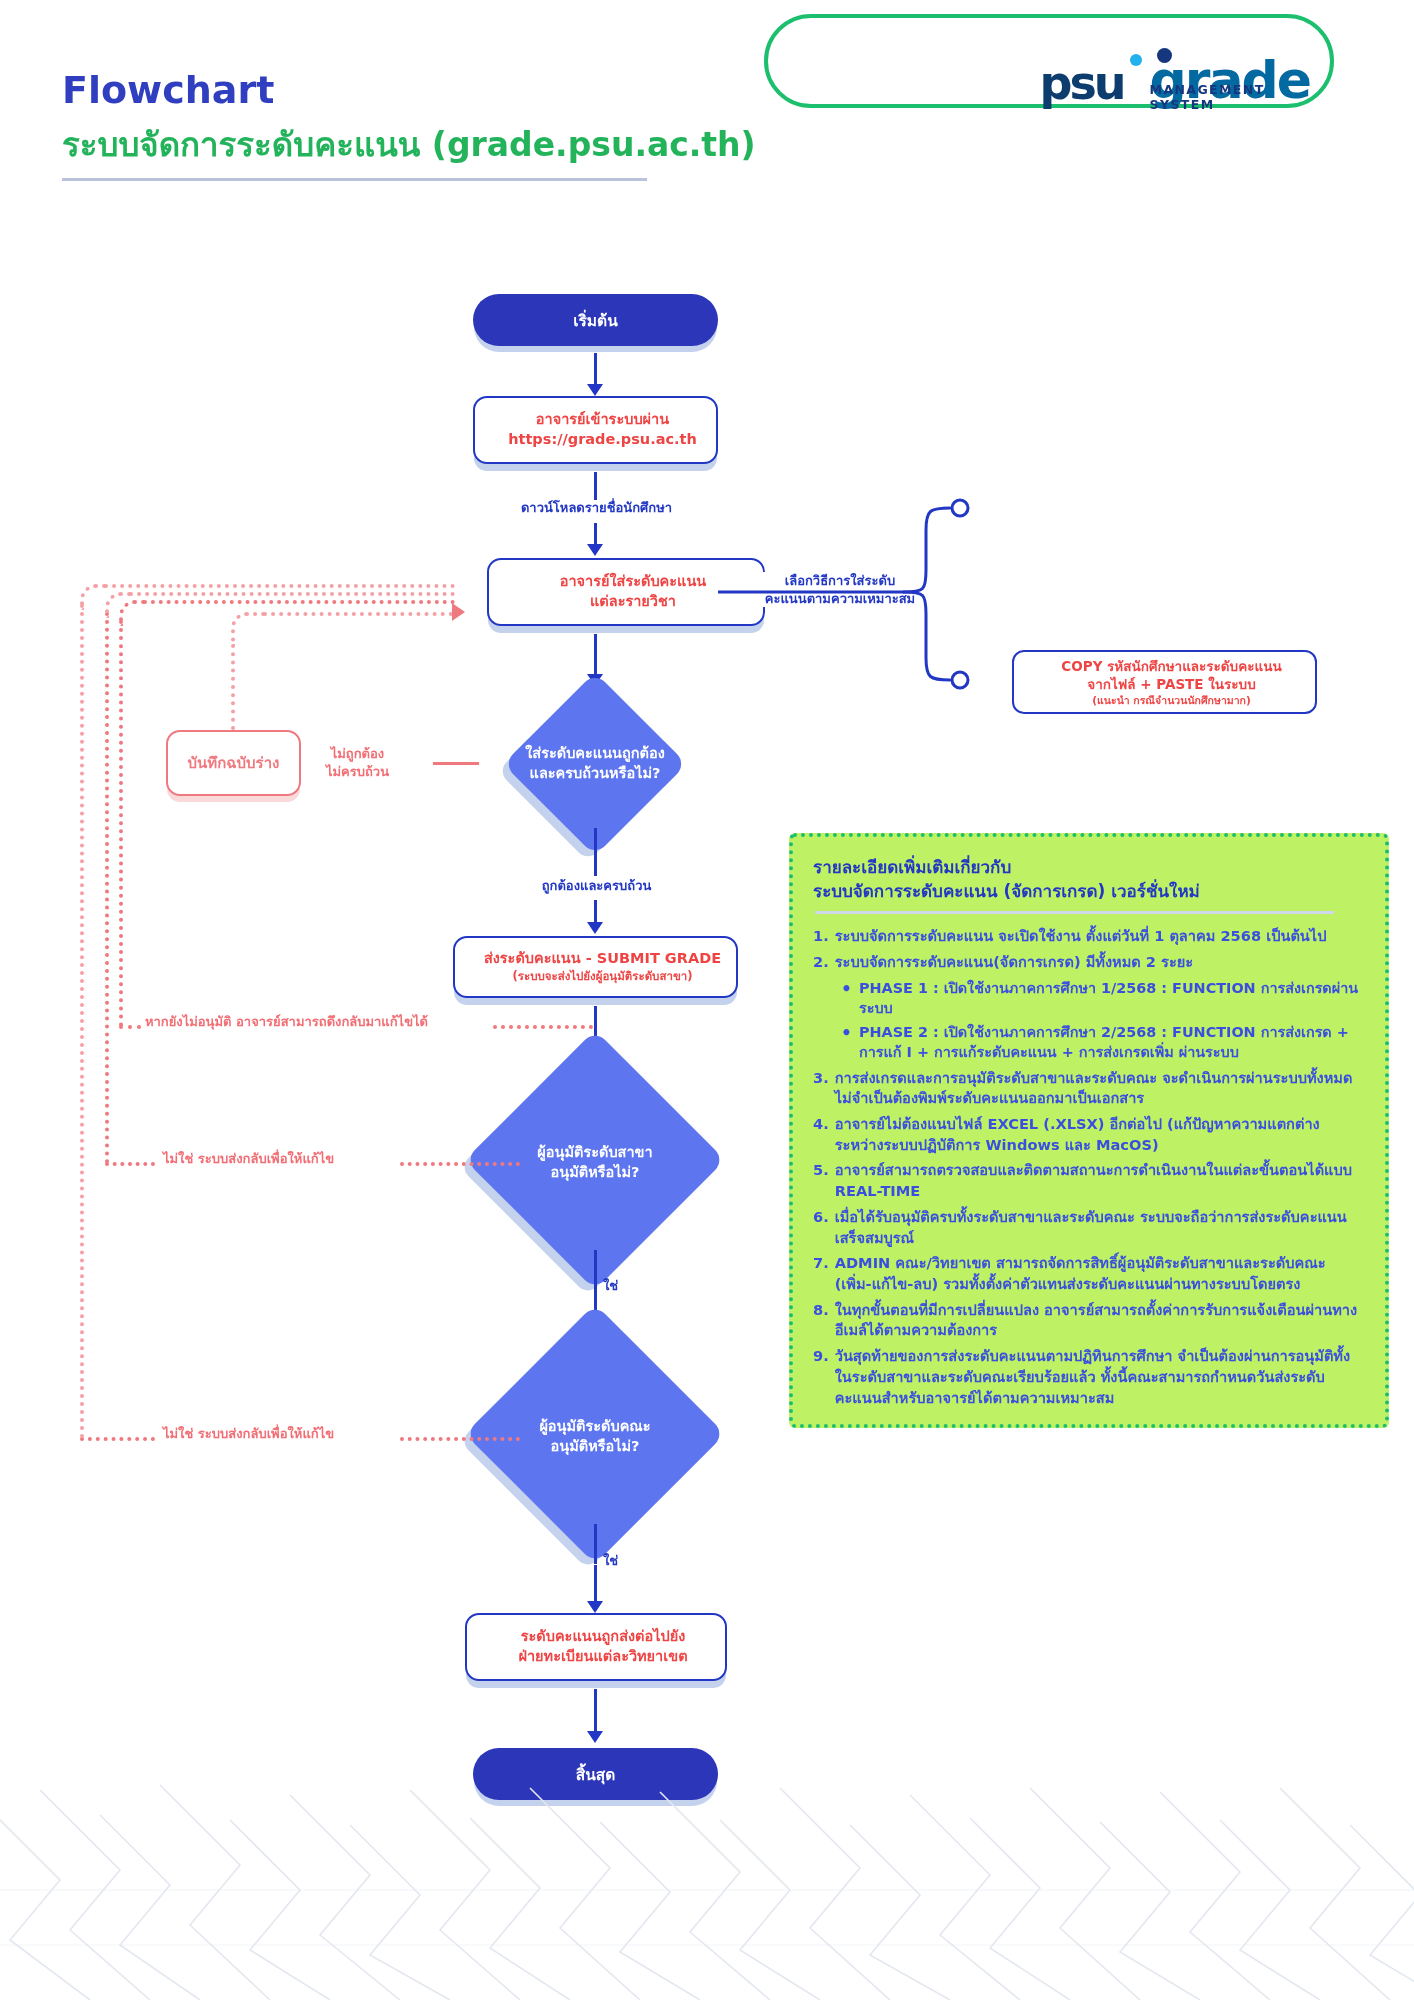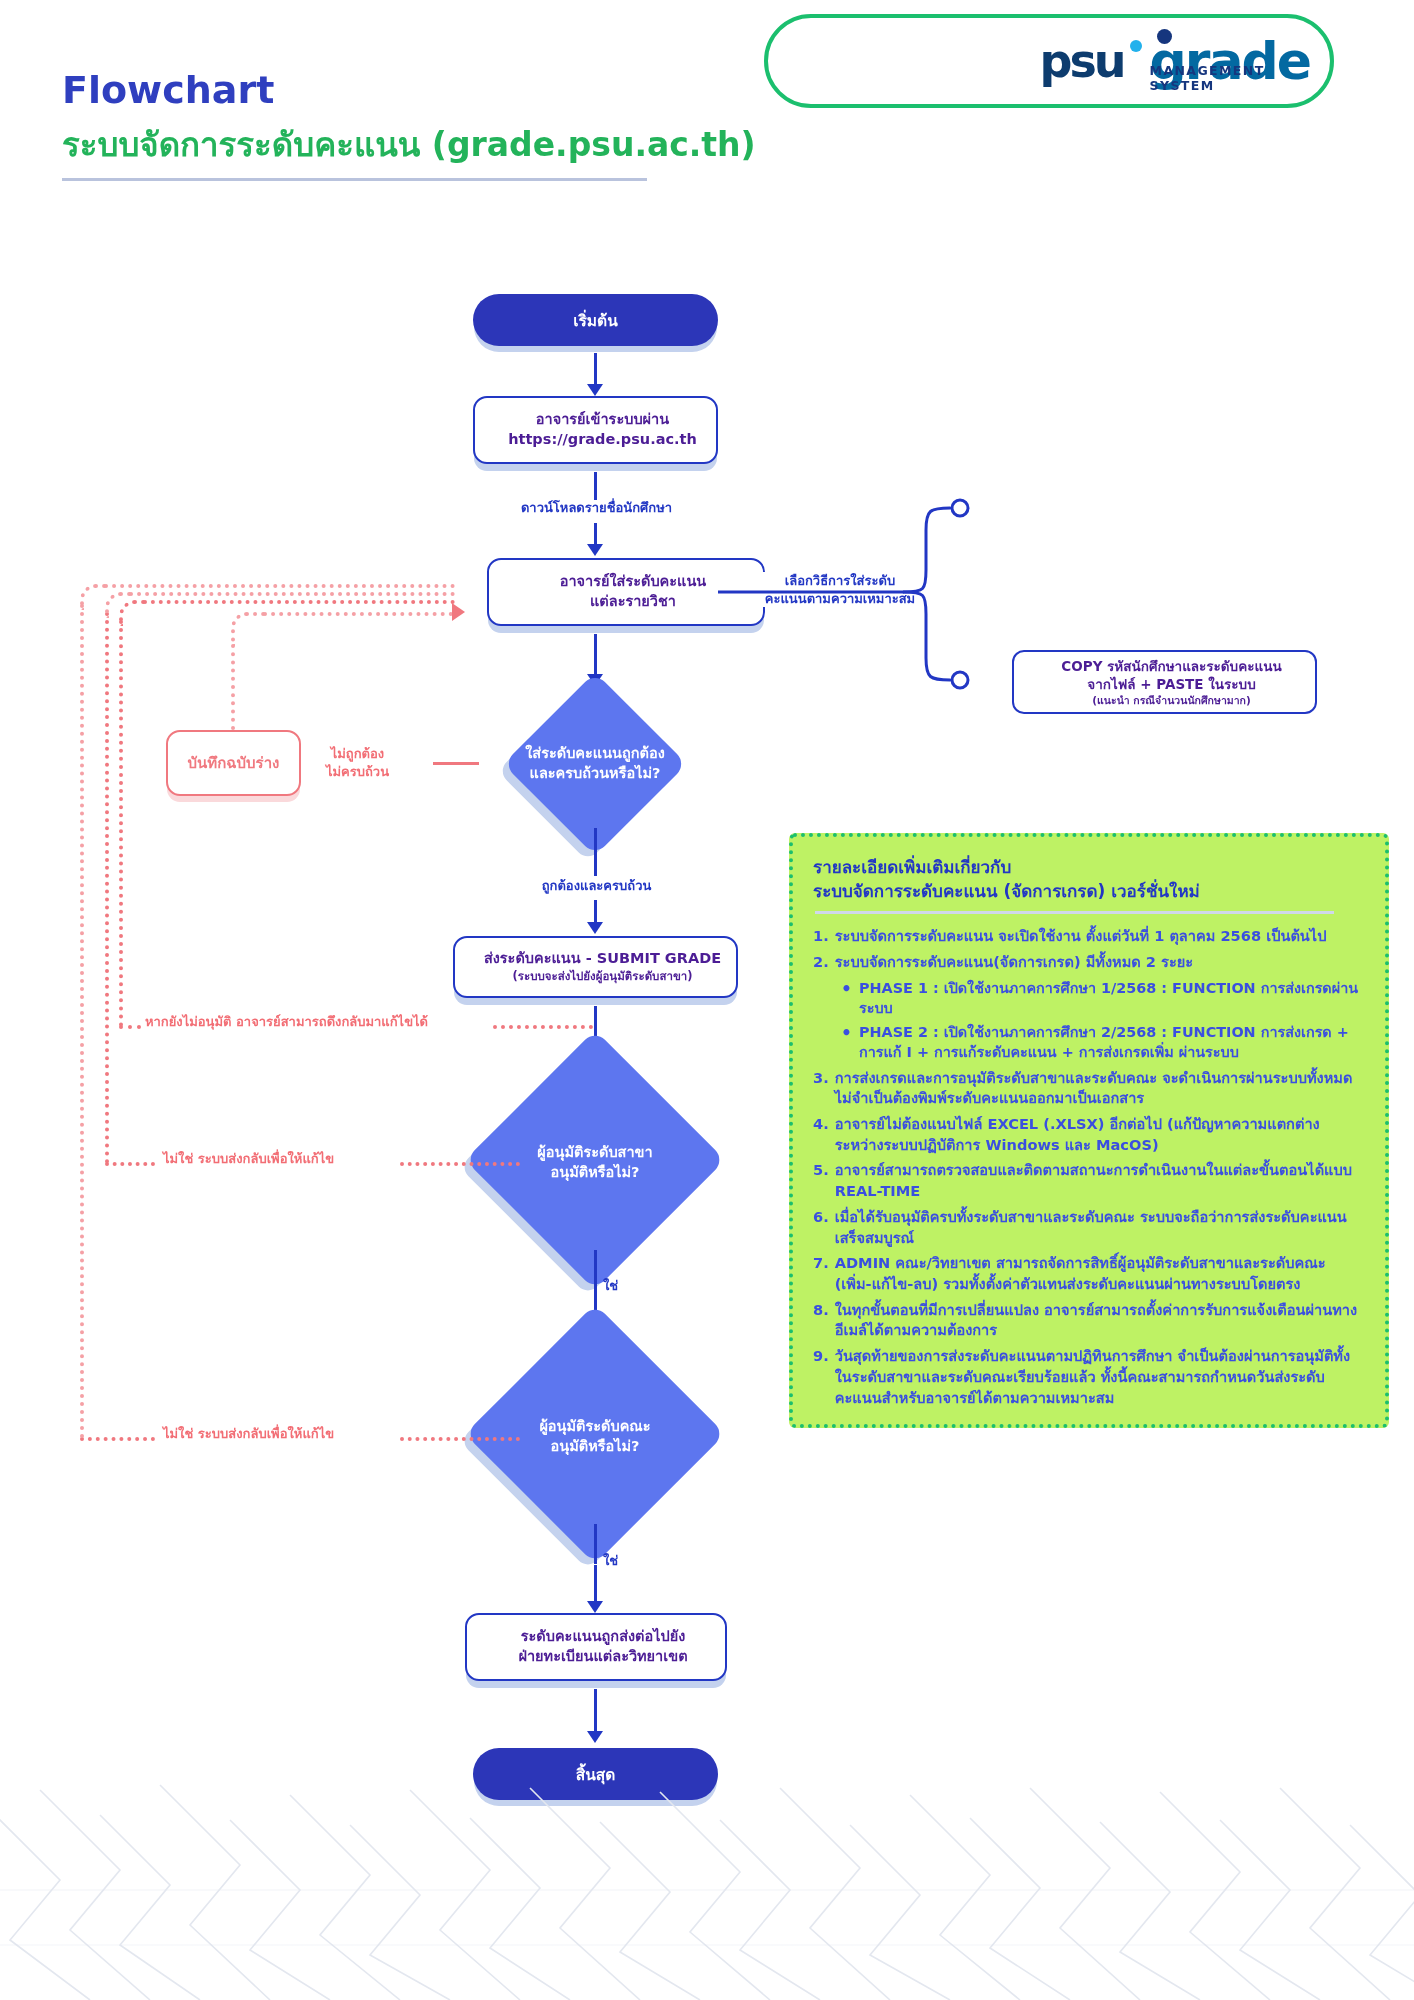--- a/index.html
+++ b/index.html
@@ -26,43 +26,43 @@
     background:#b9c3dd;
   }
   .logo-wrap {
     position:absolute; left:762px; top:8px; width:600px; height:106px;
   }
   .logo-pill {
     position:absolute; right:28px; top:6px; width:570px; height:94px;
     border:4px solid #1bbf6e; border-radius:47px; background:#fff;
   }
   .logo-inner {
-    position:absolute; right:52px; top:18px; height:70px;
-    display:flex; align-items:center; gap:6px;
+    position:absolute; right:52px; top:32px; height:70px;
+    display:flex; align-items:flex-end; gap:6px;
   }
   .logo-psu { font-size:46px; font-weight:800; color:#0d3c6e; letter-spacing:-3px; }
   .logo-dot-blue { width:12px; height:12px; border-radius:50%; background:#22b1ec; align-self:flex-start; margin-top:14px;}
   .logo-grade-wrap { position:relative; margin-left:2px;}
   .logo-grade { font-size:52px; font-weight:700; color:#0369a1; letter-spacing:-2px; }
   .logo-gdot { position:absolute; left:7px; top:-2px; width:15px; height:15px; border-radius:50%; background:#16367e; }
   .logo-sub { position:absolute; right:0px; bottom:-2px; font-size:12.5px; font-weight:800; color:#16367e; letter-spacing:1.4px; }
 
   
   .node { position:absolute; }
 
   .pill {
     border-radius:999px; background:#2c36b8; color:#fff;
     display:flex; align-items:center; justify-content:center; text-align:center;
     font-weight:700; font-size:15.5px;
     box-shadow: 0 7px 0 -1px #c4d2ee;
   }
   .proc {
     border:2.6px solid #2237c4; border-radius:14px; background:#fff;
     display:flex; flex-direction:column; align-items:center; justify-content:center;
-    text-align:right; color:#4c1d95; font-weight:700; font-size:14.5px; line-height:1.35;
+    text-align:right; color:#ef4444; font-weight:700; font-size:14.5px; line-height:1.35;
     box-shadow: 0 8px 0 -1px #c4d2ee;
     padding-left: 14px;
   }
   .proc .sub { font-size:11.5px; font-weight:700; }
   .proc .sub-sm { font-size:10.5px; font-weight:700; }
 
   .diamond {
     position:absolute; display:flex; align-items:center; justify-content:center;
   }
   .diamond .shape {

